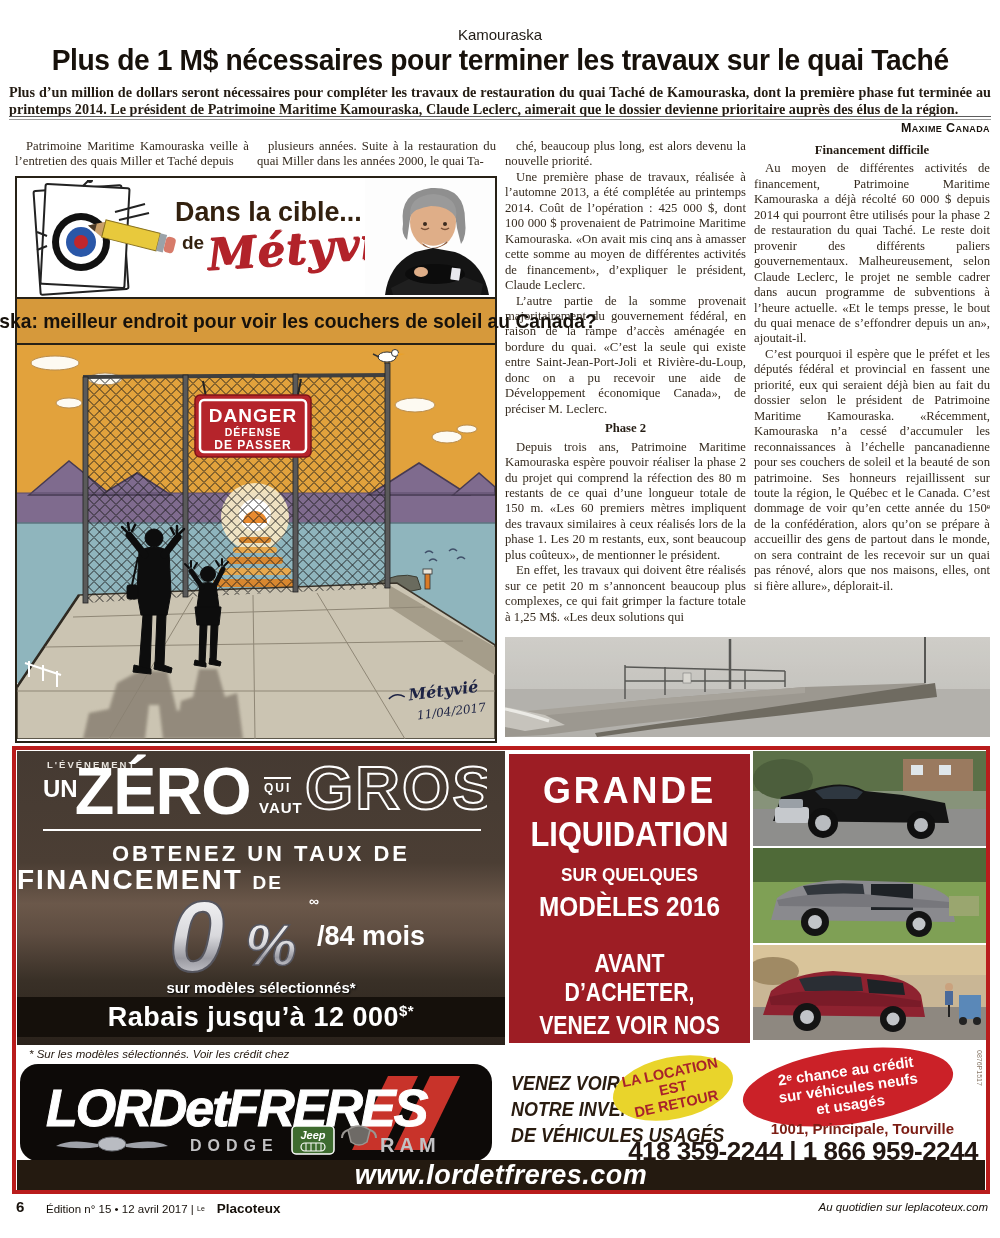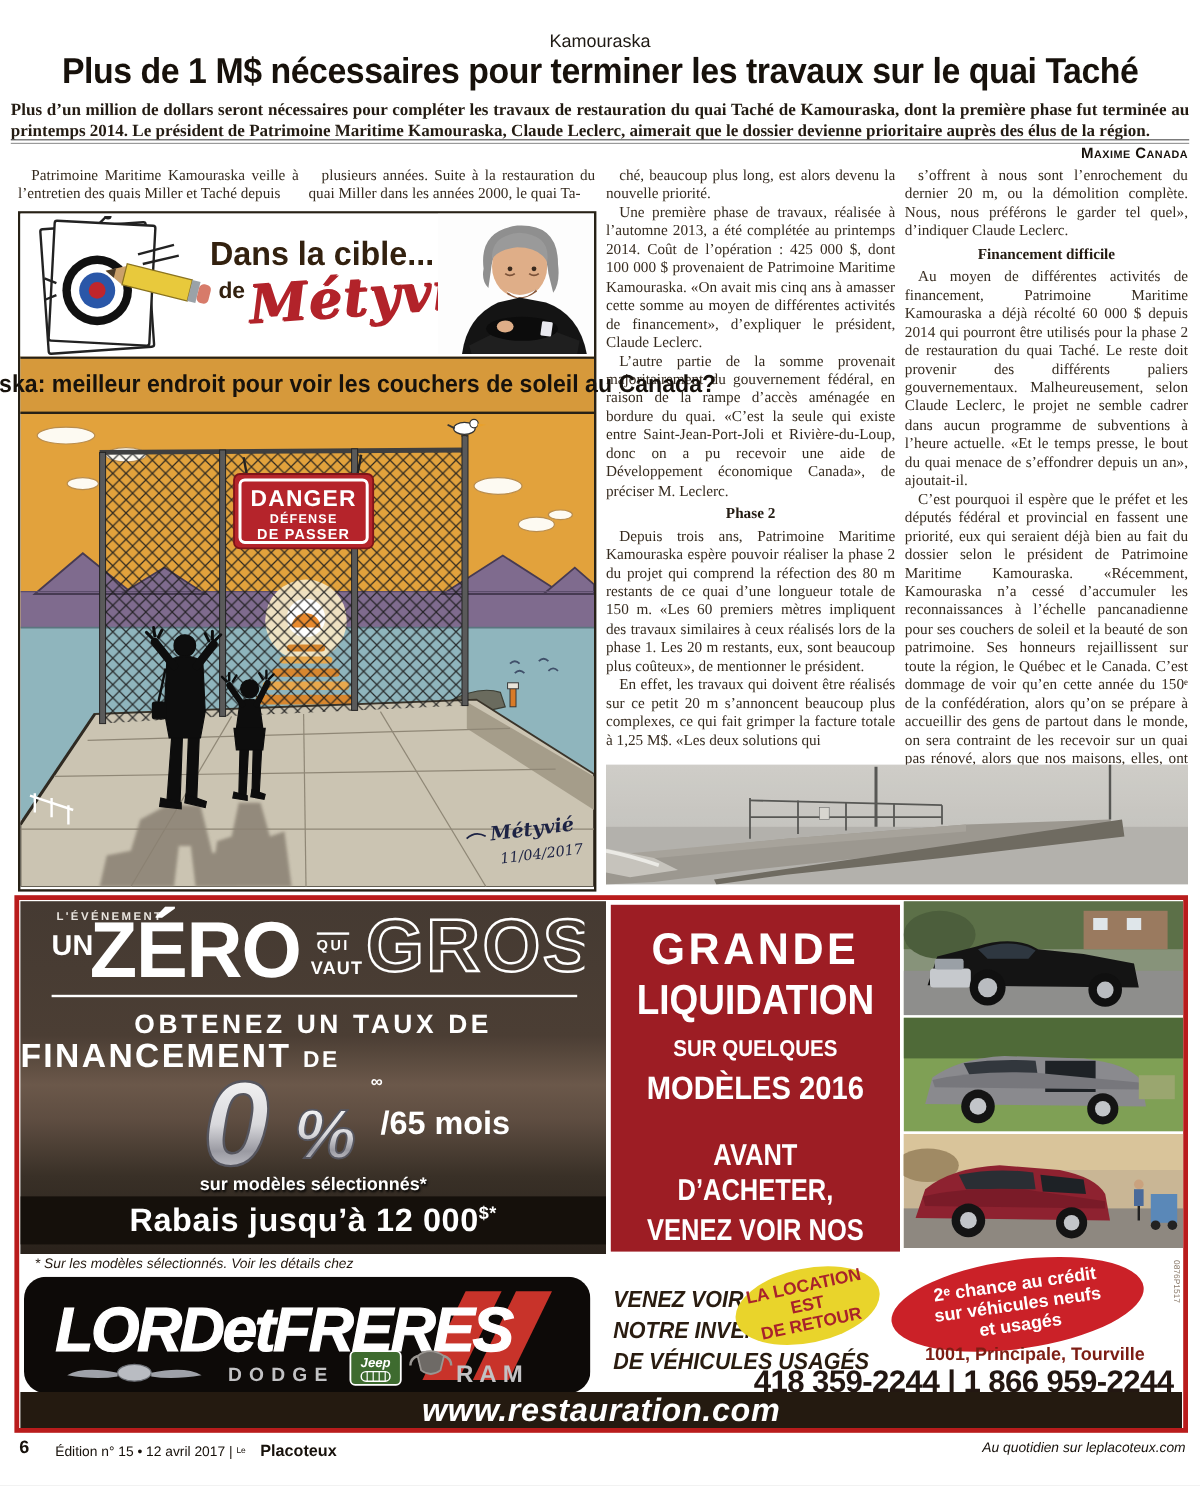--- a/index.html
+++ b/index.html
@@ -138,21 +138,20 @@
   </div>
   <div class="col col3">
     <p>ché, beaucoup plus long, est alors devenu la nouvelle priorité.</p>
     <p>Une première phase de travaux, réalisée à l’automne 2013, a été complétée au printemps 2014. Coût de l’opération : 425 000 $, dont 100 000 $ provenaient de Patrimoine Maritime Kamouraska. «On avait mis cinq ans à amasser cette somme au moyen de différentes activités de financement», d’expliquer le président, Claude Leclerc.</p>
     <p>L’autre partie de la somme provenait majoritairement du gouvernement fédéral, en raison de la rampe d’accès aménagée en bordure du quai. «C’est la seule qui existe entre Saint-Jean-Port-Joli et Rivière-du-Loup, donc on a pu recevoir une aide de Développement économique Canada», de préciser M. Leclerc.</p>
     <p class="subhead">Phase 2</p>
     <p>Depuis trois ans, Patrimoine Maritime Kamouraska espère pouvoir réaliser la phase 2 du projet qui comprend la réfection des 80 m restants de ce quai d’une longueur totale de 150 m. «Les 60 premiers mètres impliquent des travaux similaires à ceux réalisés lors de la phase 1. Les 20 m restants, eux, sont beaucoup plus coûteux», de mentionner le président.</p>
     <p>En effet, les travaux qui doivent être réalisés sur ce petit 20 m s’annoncent beaucoup plus complexes, ce qui fait grimper la facture totale à 1,25 M$. «Les deux solutions qui</p>
   </div>
   <div class="col col4">
-    <p>s’offrent à nous sont l’enrochement du dernier 20 m, ou la démolition complète. Nous, nous préférons le garder tel quel», d’indiquer Claude Leclerc.</p>
     <p class="subhead">Financement difficile</p>
     <p>Au moyen de différentes activités de financement, Patrimoine Maritime Kamouraska a déjà récolté 60 000 $ depuis 2014 qui pourront être utilisés pour la phase 2 de restauration du quai Taché. Le reste doit provenir des différents paliers gouvernementaux. Malheureusement, selon Claude Leclerc, le projet ne semble cadrer dans aucun programme de subventions à l’heure actuelle. «Et le temps presse, le bout du quai menace de s’effondrer depuis un an», ajoutait-il.</p>
     <p>C’est pourquoi il espère que le préfet et les députés fédéral et provincial en fassent une priorité, eux qui seraient déjà bien au fait du dossier selon le président de Patrimoine Maritime Kamouraska. «Récemment, Kamouraska n’a cessé d’accumuler les reconnaissances à l’échelle pancanadienne pour ses couchers de soleil et la beauté de son patrimoine. Ses honneurs rejaillissent sur toute la région, le Québec et le Canada. C’est dommage de voir qu’en cette année du 150ᵉ de la confédération, alors qu’on se prépare à accueillir des gens de partout dans le monde, on sera contraint de les recevoir sur un quai pas rénové, alors que nos maisons, elles, ont si fière allure», déplorait-il.</p>
   </div>
 
   <section class="cartoon">
     <div class="cartoon-head">
       <svg class="ch-target" width="160" height="116" viewBox="0 0 160 116">
         <g>
           <rect x="18" y="8" width="88" height="104" rx="2" fill="#fff" stroke="#222" stroke-width="2" transform="rotate(-4 62 60)"></rect>
@@ -388,28 +387,28 @@
             <stop offset="0" stop-color="#ffffff"></stop>
               <stop offset=".5" stop-color="#d8d8dc"></stop>
             <stop offset=".7" stop-color="#9a9aa2"></stop>
               <stop offset="1" stop-color="#eeeef2"></stop>
           </linearGradient>
         </defs>
         <text x="2" y="92" font-family="Liberation Sans, sans-serif" font-style="italic" font-weight="800" font-size="100" fill="url(#chrome)" stroke="#55555e" stroke-width="2">0</text>
         <text x="78" y="86" font-family="Liberation Sans, sans-serif" font-style="italic" font-weight="800" font-size="58" fill="url(#chrome)" stroke="#55555e" stroke-width="1.5">%</text>
       </svg>
       <div class="az-inf">∞</div>
-      <div class="az-term">/65 mois</div>
+      <div class="az-term">/84 mois</div>
       <div class="az-models">sur modèles sélectionnés*</div>
       <div class="az-band">
         <span><span>Rabais jusqu’à 12 000</span><sup>$*</sup></span>
       </div>
     </div>
 
-    <div class="ad-disclaimer">* Sur les modèles sélectionnés. Voir les détails chez</div>
+    <div class="ad-disclaimer">* Sur les modèles sélectionnés. Voir les crédit chez</div>
 
     <svg class="ad-logo" width="472" height="97" viewBox="0 0 472 97">
       <rect x="0" y="0" width="472" height="97" rx="18" fill="#0d0a08"></rect>
       <polygon points="368,12 398,12 362,86 332,86" fill="#c8332a"></polygon>
       <polygon points="410,12 440,12 404,86 374,86" fill="#c8332a"></polygon>
       <text x="26" y="62" font-family="Liberation Sans, sans-serif" font-style="italic" font-weight="800" font-size="52" letter-spacing="-2" fill="#fff" stroke="#fff" stroke-width="1">LORDetFRERES</text>
       <g>
         <ellipse cx="92" cy="80" rx="14" ry="7" fill="#b9bcc2" stroke="#6a6d73" stroke-width="1"></ellipse>
         <path d="M78,80 Q50,74 36,82 Q60,86 78,83 Z" fill="#9ea1a8"></path>
         <path d="M106,80 Q134,74 148,82 Q124,86 106,83 Z" fill="#9ea1a8"></path>
@@ -508,21 +507,21 @@
     <div class="badge badge-red">
       <div>2ᵉ chance au crédit</div>
       <div>sur véhicules neufs</div>
       <div>et  usagés</div>
     </div>
 
     <div class="dealer-address">1001, Principale, Tourville</div>
     <div class="dealer-phones">418 359-2244 | 1 866 959-2244</div>
 
     <div class="ad-web">
-      <span>www.restauration.com</span>
+      <span>www.lordetfreres.com</span>
     </div>
 
     <div class="ad-code">0876P1517</div>
   </section>
 
   <div class="footer">
     <span class="f-page">6</span>
     <span class="f-edition">
       <span>Édition n° 15 • 12 avril 2017 |</span>
       <span class="f-le">Le</span><span class="f-brand">Placoteux</span>

